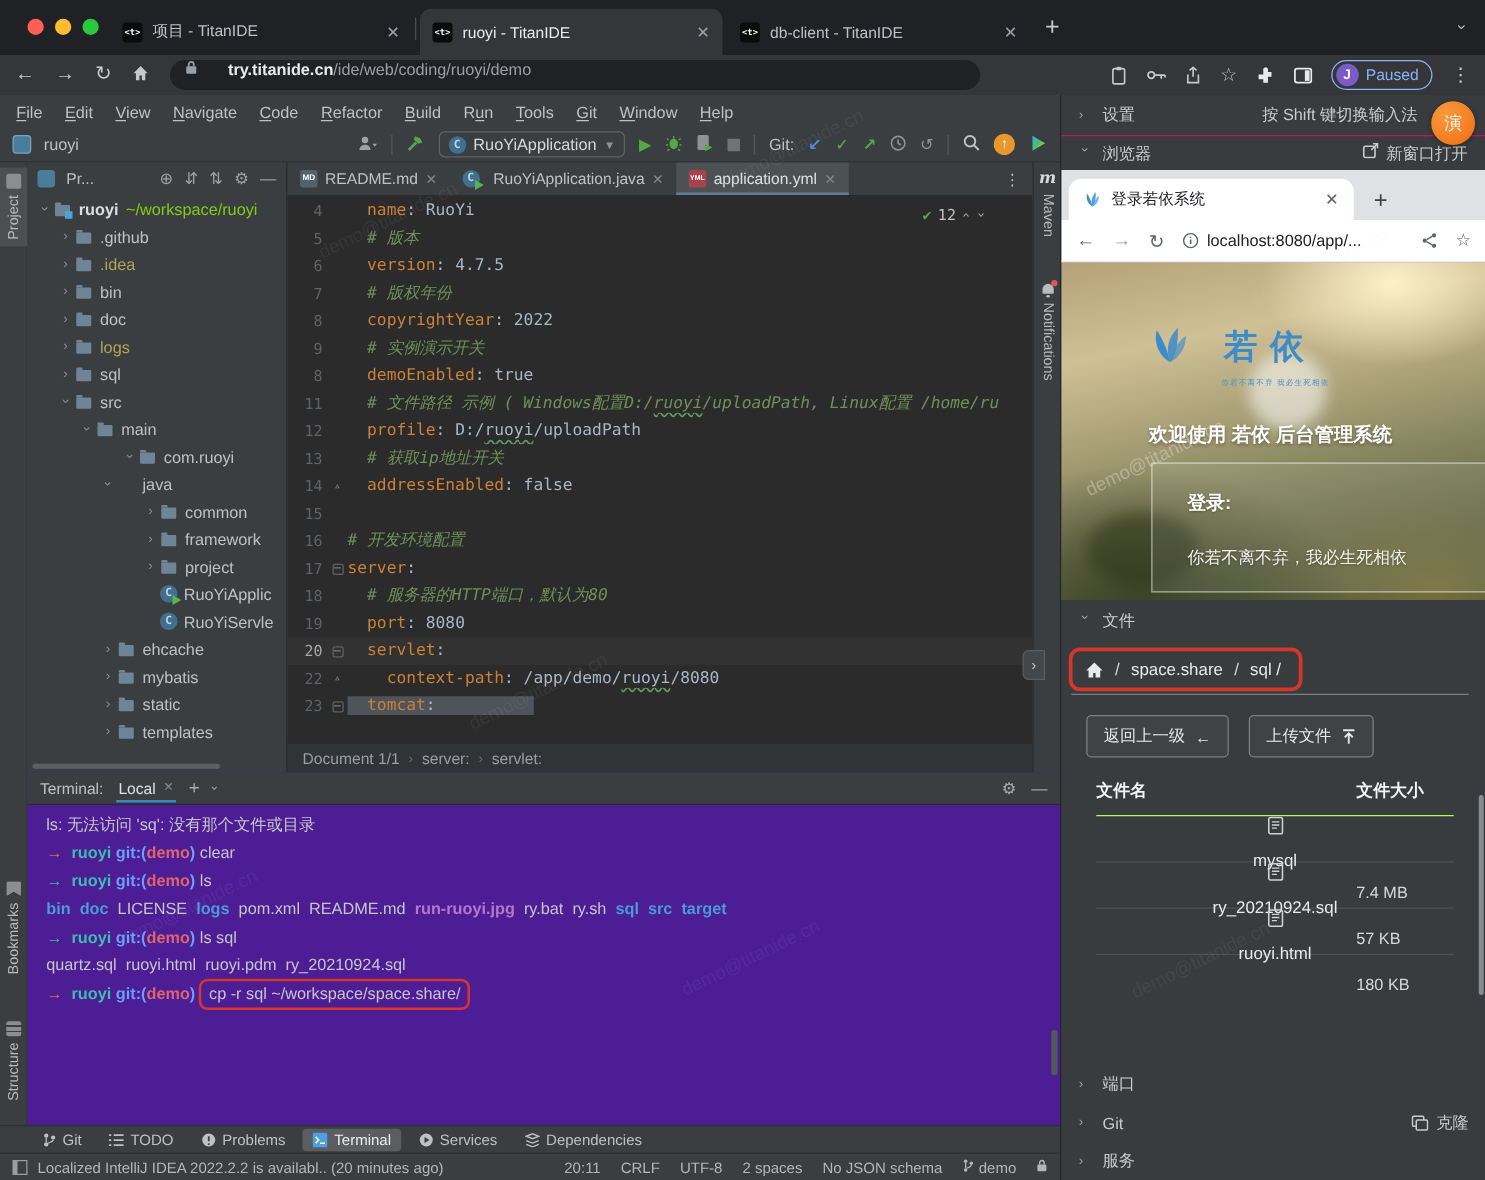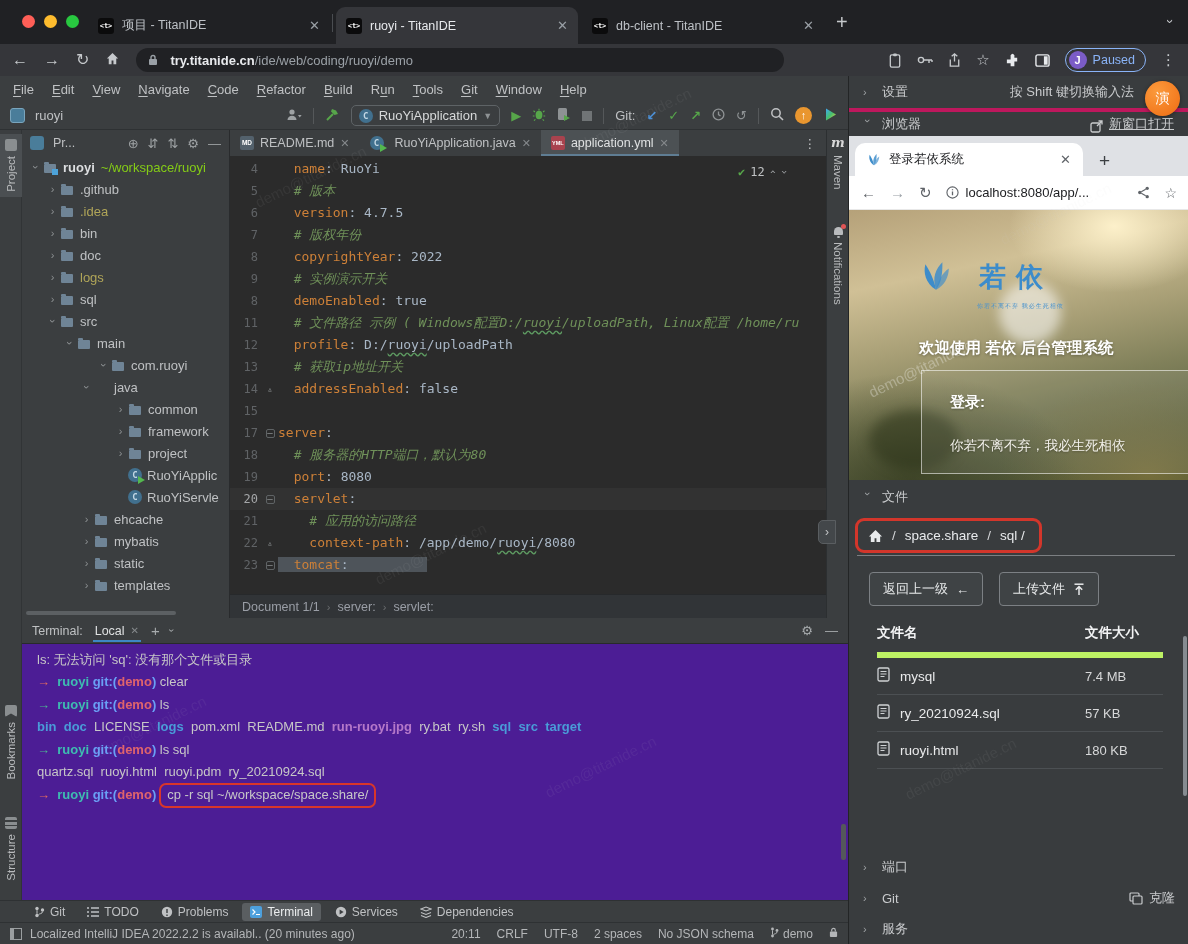--- a/index.html
+++ b/index.html
@@ -13,21 +13,21 @@
   .ctab{position:absolute;top:7px;height:37px;width:242px;display:flex;align-items:center;padding:0 10px;border-radius:9px 9px 0 0;color:#bdc1c6;font-size:12.5px;}
   .ctab.active{background:#35363a;color:#e8eaed;}
   .ctab .fav{width:16px;height:16px;border-radius:3px;background:#0b0b0c;color:#fff;text-align:center;font:700 7px/16px "DejaVu Sans Mono",monospace;flex:none;margin-right:8px;}
   .ctab .ttl{flex:1;overflow:hidden;white-space:nowrap;text-overflow:ellipsis;}
   .ctab .cx{color:#9aa0a6;font-size:13px;margin-left:8px;}
   .tabdiv{position:absolute;top:14px;width:1px;height:18px;background:#4a4d51;}
   .newtab{position:absolute;left:836px;top:10px;color:#c6c9cc;font-size:20px;line-height:24px;}
   .tabchev{position:absolute;right:16px;top:14px;color:#c6c9cc;font-size:13px;transform:rotate(90deg);}
   .addressbar{position:absolute;left:0;top:44px;width:1188px;height:32px;background:#35363a;display:flex;align-items:center;padding:0 12px;gap:16px;}
   .navic{color:#c6c9cc;font-size:16px;line-height:16px;}
-  .urlpill{width:648px;height:24px;border-radius:12px;background:#202124;display:flex;align-items:center;padding:0 12px;gap:12px;font-size:13px;overflow:hidden;white-space:nowrap;}
+  .urlpill{width:648px;height:24px;border-radius:12px;background:#202124;display:flex;align-items:flex-start;padding:0 12px;gap:24px;font-size:13px;overflow:hidden;white-space:nowrap;}
   .urlpill .dom{color:#e8eaed;font-weight:700;}
   .urlpill .pth{color:#9aa0a6;}
   .abicons{margin-left:auto;display:flex;align-items:center;gap:15px;}
   .abicons svg{display:block;}
   .avatar{display:flex;align-items:center;gap:6px;border:1.5px solid #8ab4f8;border-radius:14px;padding:2px 10px 2px 3px;}
   .avatar .ac{width:18px;height:18px;border-radius:50%;background:#7b5cc7;color:#fff;text-align:center;font:700 11px/18px "Liberation Sans",sans-serif;}
   .avatar .at{color:#8ab4f8;font-size:12.5px;}
   .kebab{color:#c6c9cc;font-size:15px;}
 
   
@@ -140,22 +140,22 @@
   .sbright{margin-left:auto;display:flex;align-items:center;gap:16px;white-space:nowrap;}
 
   
   .sidepanel{position:absolute;left:848px;top:76px;width:340px;height:868px;background:#393c3e;border-left:1px solid #232526;color:#c9cbcd;font-size:13px;}
   .sprow{display:flex;align-items:center;padding:0 14px;gap:9px;}
   .sprow .ch{color:#9ea2a4;font-size:11px;width:10px;}
   .sprow .ch.open{transform:rotate(90deg);}
   .settings-row{height:32px;}
   .settings-row .hint{margin-left:auto;margin-right:40px;color:#c9cbcd;}
   .badge{position:absolute;right:8px;top:5px;width:35px;height:35px;border-radius:50%;background:radial-gradient(circle at 35% 30%,#fb9a3c,#ef6c12);color:#fff;text-align:center;line-height:35px;font-size:14px;z-index:8;box-shadow:0 1px 4px rgba(0,0,0,.4);}
-  .browser-row{height:28px;border-top:4px solid #be185d;}
-  .browser-row .open-new{margin-left:auto;display:flex;align-items:flex-end;gap:6px;text-decoration:underline;}
+  .browser-row{height:28px;border-top:1px solid #be185d;}
+  .browser-row .open-new{margin-left:auto;display:flex;align-items:flex-start;gap:6px;}
 
   .minibrowser{position:absolute;left:0;top:60px;width:340px;height:344px;overflow:hidden;}
   .mb-tabbar{height:40px;background:#dfe1e5;display:flex;align-items:flex-end;padding-left:6px;}
   .mb-tab{height:33px;width:228px;background:#fff;border-radius:10px 10px 0 0;display:flex;align-items:center;padding:0 12px;gap:8px;color:#202124;font-size:12.5px;}
   .mb-tab .cx{margin-left:auto;color:#5f6368;font-size:13px;}
   .mb-plus{color:#3c4043;font-size:19px;margin:0 0 8px 16px;line-height:14px;}
   .mb-toolbar{height:34px;background:#fff;display:flex;align-items:center;padding:0 12px;gap:14px;color:#5f6368;border-bottom:1px solid #e8e8e8;font-size:15px;}
   .mb-url{display:flex;align-items:center;gap:7px;color:#202124;font-size:13px;flex:1;}
   .mb-content{position:relative;height:270px;overflow:hidden;background:
      radial-gradient(150px 95px at 78% 6%, rgba(255,243,205,.95), rgba(255,243,205,0) 70%),
@@ -171,23 +171,23 @@
   .ry-login{position:absolute;left:28px;top:22px;color:#fff;font-size:15px;font-weight:700;text-shadow:0 1px 2px rgba(0,0,0,.3);}
   .ry-slogan{position:absolute;left:28px;top:66px;color:#f4f2ec;font-size:13.5px;text-shadow:0 1px 2px rgba(0,0,0,.3);}
 
   .files-row{height:30px;margin-top:2px;}
   .crumb{display:flex;align-items:center;gap:9px;margin:6px 0 0 6px;width:fit-content;border:3px solid #d3362b;border-radius:9px;padding:7px 14px 7px 10px;color:#e8eaec;font-size:13.5px;z-index:6;position:relative;background:transparent;}
   .crumb .sl{color:#d4d6d8;}
   .fhr{border:none;border-top:1px solid #7c7f82;margin:2px 14px 0 8px;}
   .fbtns{display:flex;gap:16px;margin:16px 0 0 20px;}
   .fbtn{display:flex;align-items:center;gap:8px;background:#3f4345;border:1px solid #7c8084;border-radius:4px;color:#e6e8e9;font-size:13px;padding:7px 13px;}
   .ftable{margin:18px 26px 0 28px;}
-  .fthead{display:flex;font-weight:700;color:#f2f3f4;font-size:13.5px;padding-bottom:10px;border-bottom:6px solid #bef264;}
+  .fthead{display:flex;font-weight:700;color:#f2f3f4;font-size:13.5px;padding-bottom:10px;border-bottom:1px solid #bef264;}
   .fthead .c2{margin-left:auto;width:78px;}
-  .frow{display:flex;align-items:center;height:37px;border-bottom:1px solid #4c5053;font-size:13.5px;color:#e9eaeb;gap:10px;}
+  .frow{display:flex;align-items:center;height:37px;border-bottom:1px solid #4c5053;font-size:13.5px;color:#e9eaeb;gap:10px;flex-direction:column;}
   .frow .sz{margin-left:auto;width:78px;color:#d7d8d9;font-size:13px;}
   .frow svg{flex:none;}
   .bottomrows{position:absolute;left:0;bottom:0;width:340px;}
   .sprow.b{height:31px;border-top:1px solid transparent;}
   .gitrow .clone{margin-left:auto;display:flex;align-items:center;gap:6px;}
   .spthumb{position:absolute;right:1px;top:560px;width:4px;height:160px;background:#9aa0a6;border-radius:2px;opacity:.8;}
 
   
   .wm{position:absolute;color:rgba(210,212,214,.07);font-size:15px;transform:rotate(-26deg);pointer-events:none;z-index:40;white-space:nowrap;}
   .wm.light{color:rgba(255,255,255,.3);}
@@ -521,25 +521,25 @@
           <div class="cl"><span class="gut">6</span><span class="fold"></span><span class="src"><span class="tk-v">  </span><span class="tk-k">version</span><span class="tk-v">: </span><span class="tk-v">4.7.5</span></span></div>
           <div class="cl"><span class="gut">7</span><span class="fold"></span><span class="src"><span class="tk-v">  </span><span class="tk-c"># 版权年份</span></span></div>
           <div class="cl"><span class="gut">8</span><span class="fold"></span><span class="src"><span class="tk-v">  </span><span class="tk-k">copyrightYear</span><span class="tk-v">: </span><span class="tk-v">2022</span></span></div>
           <div class="cl"><span class="gut">9</span><span class="fold"></span><span class="src"><span class="tk-v">  </span><span class="tk-c"># 实例演示开关</span></span></div>
           <div class="cl"><span class="gut">8</span><span class="fold"></span><span class="src"><span class="tk-v">  </span><span class="tk-k">demoEnabled</span><span class="tk-v">: </span><span class="tk-v">true</span></span></div>
           <div class="cl"><span class="gut">11</span><span class="fold"></span><span class="src"><span class="tk-v">  </span><span class="tk-c"># 文件路径 示例 ( Windows配置D:/</span><span class="tk-c wavy">ruoyi</span><span class="tk-c">/uploadPath, Linux配置 /home/ru</span></span></div>
           <div class="cl"><span class="gut">12</span><span class="fold"></span><span class="src"><span class="tk-v">  </span><span class="tk-k">profile</span><span class="tk-v">: </span><span class="tk-v">D:/</span><span class="tk-v wavy">ruoyi</span><span class="tk-v">/uploadPath</span></span></div>
           <div class="cl"><span class="gut">13</span><span class="fold"></span><span class="src"><span class="tk-v">  </span><span class="tk-c"># 获取ip地址开关</span></span></div>
           <div class="cl"><span class="gut">14</span><span class="fold">▵</span><span class="src"><span class="tk-v">  </span><span class="tk-k">addressEnabled</span><span class="tk-v">: </span><span class="tk-v">false</span></span></div>
           <div class="cl"><span class="gut">15</span><span class="fold"></span><span class="src"></span></div>
+          <div class="cl"><span class="gut">16</span><span class="fold"></span><span class="src"><span class="tk-c"># 开发环境配置</span></span></div>
           <div class="cl"><span class="gut">17</span><span class="fold"><span class="fbox">–</span></span><span class="src"><span class="tk-k">server</span><span class="tk-v">:</span></span></div>
           <div class="cl"><span class="gut">18</span><span class="fold"></span><span class="src"><span class="tk-v">  </span><span class="tk-c"># 服务器的HTTP端口，默认为80</span></span></div>
           <div class="cl"><span class="gut">19</span><span class="fold"></span><span class="src"><span class="tk-v">  </span><span class="tk-k">port</span><span class="tk-v">: </span><span class="tk-v">8080</span></span></div>
           <div class="cl cur"><span class="gut">20</span><span class="fold"><span class="fbox">–</span></span><span class="src"><span class="tk-v">  </span><span class="tk-k">servlet</span><span class="tk-v">:</span></span></div>
-          <div class="cl"><span class="gut">21</span><span class="fold"></span><span class="src"><span class="tk-v">    </span><span class="tk-c"># 应用的访问路径</span></span></div>
           <div class="cl"><span class="gut">22</span><span class="fold">▵</span><span class="src"><span class="tk-v">    </span><span class="tk-k">context-path</span><span class="tk-v">: </span><span class="tk-v">/app/demo/</span><span class="tk-v wavy">ruoyi</span><span class="tk-v">/8080</span></span></div>
           <div class="cl"><span class="gut">23</span><span class="fold"><span class="fbox">–</span></span><span class="src"><span class="selbar"><span class="tk-v">  </span><span class="tk-k">tomcat</span><span class="tk-v">:</span><span>          </span></span></span></div>
         </div>
       <div class="ebread" id="ebread">
           <span>Document 1/1</span>
           <span class="sep">›</span>
           <span>server:</span>
           <span class="sep">›</span>
           <span>servlet:</span>
         </div>

